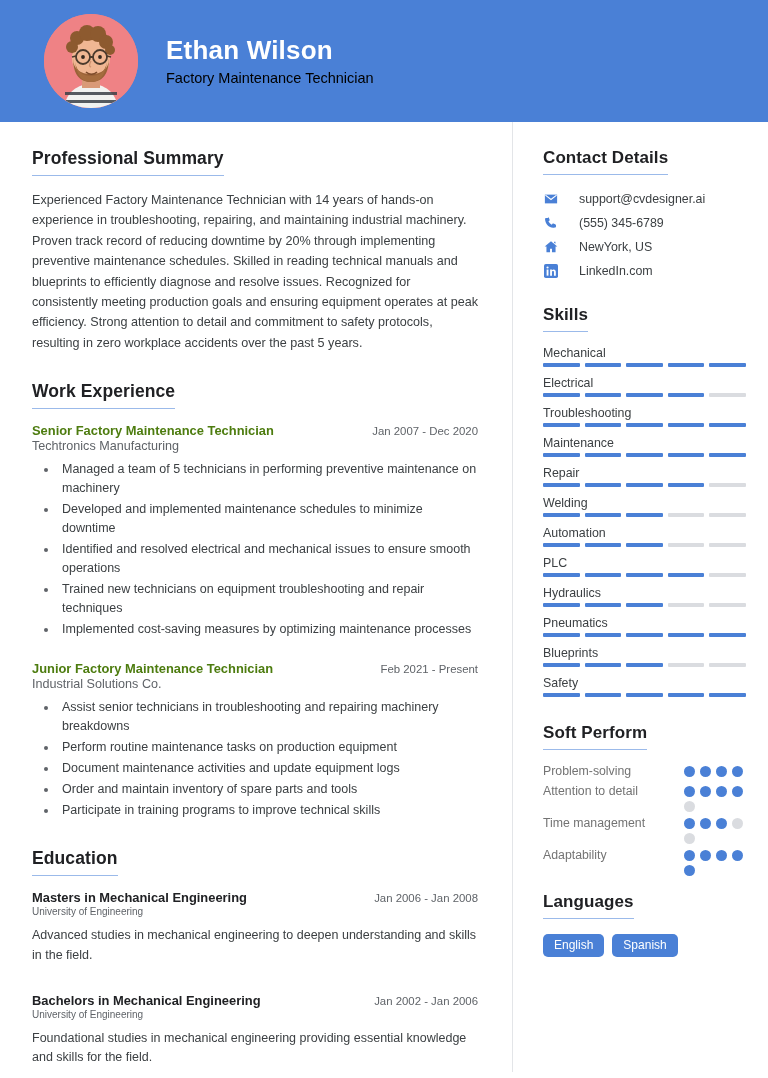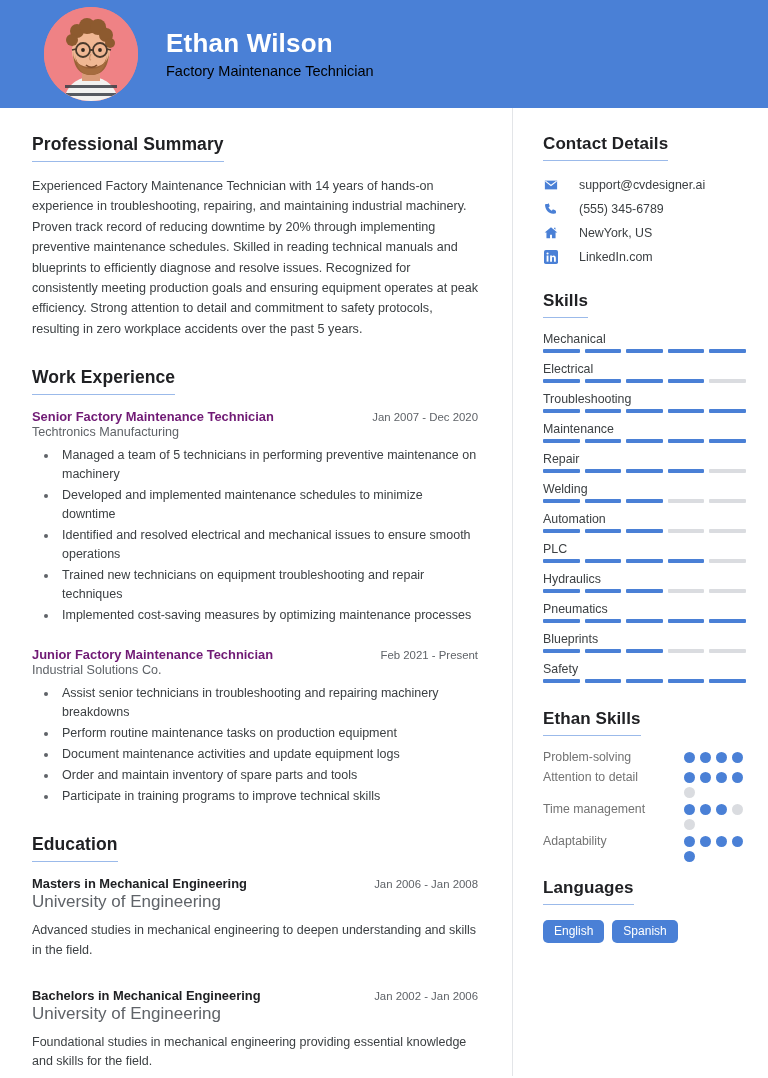--- a/index.html
+++ b/index.html
@@ -7,21 +7,21 @@
     width:768px; height:1078px;
     background:#ffffff;
     font-family:"Liberation Sans", sans-serif;
     color:#3c4043;
     -webkit-font-smoothing:antialiased;
   }
   .page { position:relative; width:768px; height:1078px; background:#fff; overflow:hidden; }
 
   
   .header {
-    height:108px; background:#4a80d6;
+    height:122px; background:#4a80d6;
     display:flex; align-items:center; padding-left:44px;
   }
   .avatar-wrap {
     width:94px; height:94px; border-radius:50%;
     background:#ef8285; overflow:hidden; flex:0 0 auto;
     position:relative;
   }
   .avatar-wrap svg { display:block; width:94px; height:94px; }
   .header-text { margin-left:28px; }
   .name {
@@ -49,34 +49,34 @@
   .sec-body { margin-top:14px; }
 
   
   .summary {
     font-size:12.6px; line-height:1.62; color:#3c4043; text-align:left;
   }
   .job { margin-bottom:4px; }
   .job-head {
     display:flex; justify-content:space-between; align-items:baseline; gap:12px;
   }
-  .job-role { font-size:12.9px; font-weight:700; color:#701a75; }
+  .job-role { font-size:12.9px; font-weight:700; color:#4d7c0f; }
   .job-dates { font-size:11.4px; color:#5f6368; white-space:nowrap; }
   .job-org { font-size:12.6px; color:#5f6368; margin-top:1px; }
   ul.bullets { margin:7px 0 0 0; padding-left:26px; }
   ul.bullets li {
     font-size:12.5px; line-height:1.52; color:#3c4043;
     margin-bottom:2px; padding-left:4px;
   }
   ul.bullets li::marker { color:#5f6368; }
   .edu { margin-bottom:4px;margin-top:6px; }
   .edu-head { display:flex; justify-content:space-between; align-items:baseline; gap:12px; }
   .edu-degree { font-size:12.9px; font-weight:700; color:#202124; }
   .edu-dates { font-size:11.4px; color:#5f6368; white-space:nowrap; }
-  .edu-school { font-size:17px; color:#5f6368; margin-top:1px; }
+  .edu-school { font-size:10px; color:#5f6368; margin-top:1px; }
   .edu-desc { font-size:12.5px; line-height:1.55; color:#3c4043; margin-top:9px; }
 
   
   .contact-list { margin-top:16px; }
   .contact-row {
     display:flex; align-items:center; gap:21px; margin-bottom:9px;
   }
   .contact-ico {
     width:15px; height:15px; flex:0 0 15px;
     display:flex; align-items:center; justify-content:center; color:#4a80d6;
@@ -421,21 +421,21 @@
                 <span class="seg on"></span>
               </div>
           </div>
 
         </div>
       </div>
 
       <div class="gap-md"></div>
 
       <div class="sec">
-        <div class="sec-title small">Ethan Skills</div>
+        <div class="sec-title small">Soft Perform</div>
         <div class="soft-list" style="margin-top:13px;">
 
           <div class="soft-row">
             <div class="soft-name">Problem-solving</div>
             <div class="soft-dots">
                 <span class="dot on"></span>
                 <span class="dot on"></span>
                 <span class="dot on"></span>
                 <span class="dot on"></span>
               </div>

